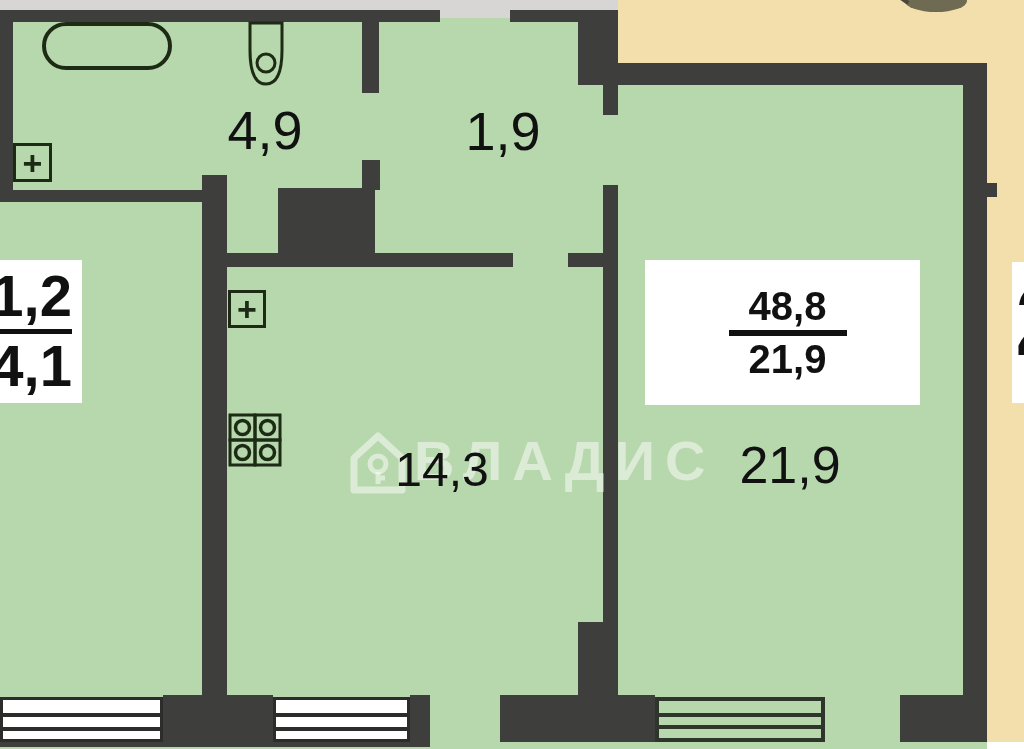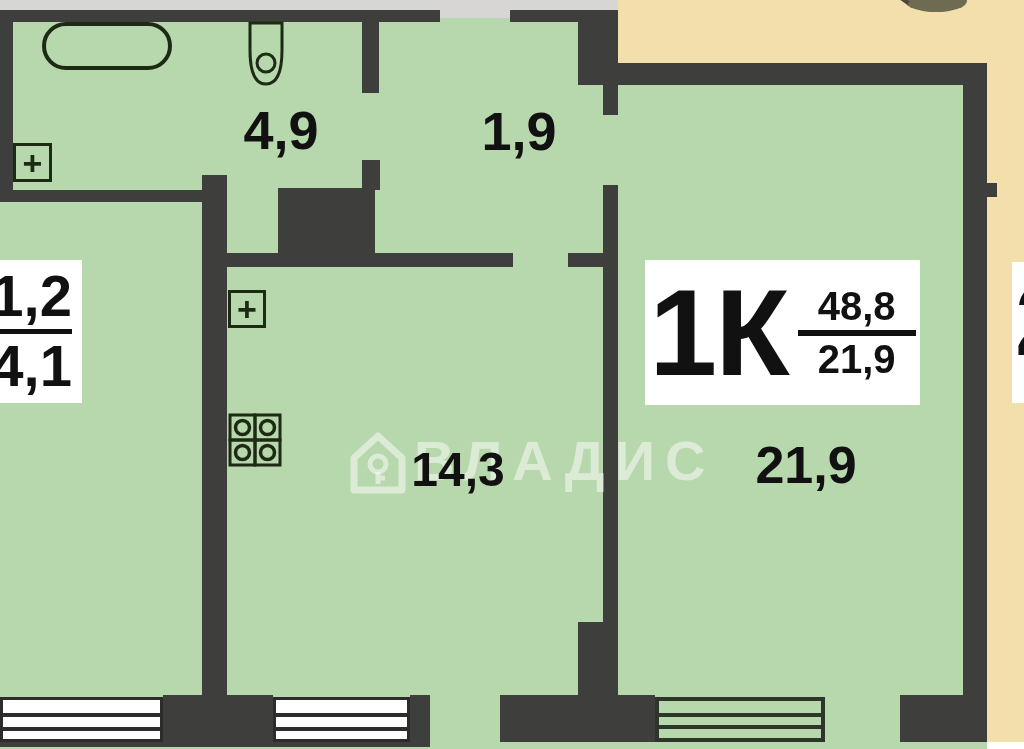--- a/index.html
+++ b/index.html
@@ -25,21 +25,21 @@
   
   .win{position:absolute;box-sizing:border-box;background:#ffffff;border:3px solid #2c2c2a;}
   .win .bar{position:absolute;left:0;right:0;height:4px;background:#2c2c2a;}
   .win.green{background:var(--room);border:4px solid #2e352a;}
   .win.green .bar{background:#2e352a;}
   
   .tub{position:absolute;box-sizing:border-box;border:4px solid var(--fix);border-radius:26px;background:var(--room);}
   .plusbox{position:absolute;box-sizing:border-box;border:3px solid var(--fix);background:var(--room);
     display:flex;align-items:center;justify-content:center;font-size:34px;font-weight:bold;color:var(--fix);line-height:1;}
   
-  .arealbl{position:absolute;transform:translate(-50%,-50%);color:var(--ink);font-weight:bold;white-space:nowrap;z-index:30;margin-left:16px;}
+  .arealbl{position:absolute;transform:translate(-50%,-50%);color:var(--ink);font-weight:normal;white-space:nowrap;z-index:30;}
   .badge{position:absolute;background:#ffffff;z-index:28;display:flex;align-items:center;justify-content:center;}
   .badge .big{font-weight:bold;color:var(--ink);font-size:122px;line-height:1;letter-spacing:-2px;}
   .frac{display:flex;flex-direction:column;align-items:center;margin-left:10px;}
   .frac .t,.frac .b{font-weight:bold;color:var(--ink);font-size:40px;line-height:1.02;}
   .frac .ln{height:6px;background:var(--ink);width:118px;margin:3px 0;}
   .badge-left{position:absolute;background:#ffffff;z-index:28;display:flex;flex-direction:column;justify-content:center;align-items:flex-end;box-sizing:border-box;padding-right:10px;}
   .badge-left .t,.badge-left .b{font-weight:bold;color:var(--ink);font-size:58px;line-height:1.05;}
   .badge-left .ln{height:5px;background:var(--ink);align-self:stretch;margin:2px 0;}
   .badge-right{position:absolute;background:#ffffff;z-index:28;overflow:hidden;}
   .badge-right span{position:absolute;left:3px;top:8px;font-size:100px;font-weight:bold;color:var(--ink);line-height:1;}
@@ -125,21 +125,20 @@
     </svg>
     <div class="wm-text">ВЛАДИС</div>
   </div>
 
   <div class="arealbl" style="left:265px;top:130px;font-size:54px;">4,9</div>
   <div class="arealbl" style="left:503px;top:131px;font-size:54px;">1,9</div>
   <div class="arealbl" style="left:442px;top:469px;font-size:48px;">14,3</div>
   <div class="arealbl" style="left:790px;top:465px;font-size:52px;">21,9</div>
 
   <div class="badge" style="left:645px;top:260px;width:275px;height:145px;">
-    <div class="big">1К</div>
     <div class="frac">
       <div class="t">48,8</div>
       <div class="ln"></div>
       <div class="b">21,9</div>
     </div>
   </div>
 
   <div class="badge-left" style="left:-80px;top:260px;width:162px;height:143px;">
     <div class="t">1,2</div>
     <div class="ln"></div>

